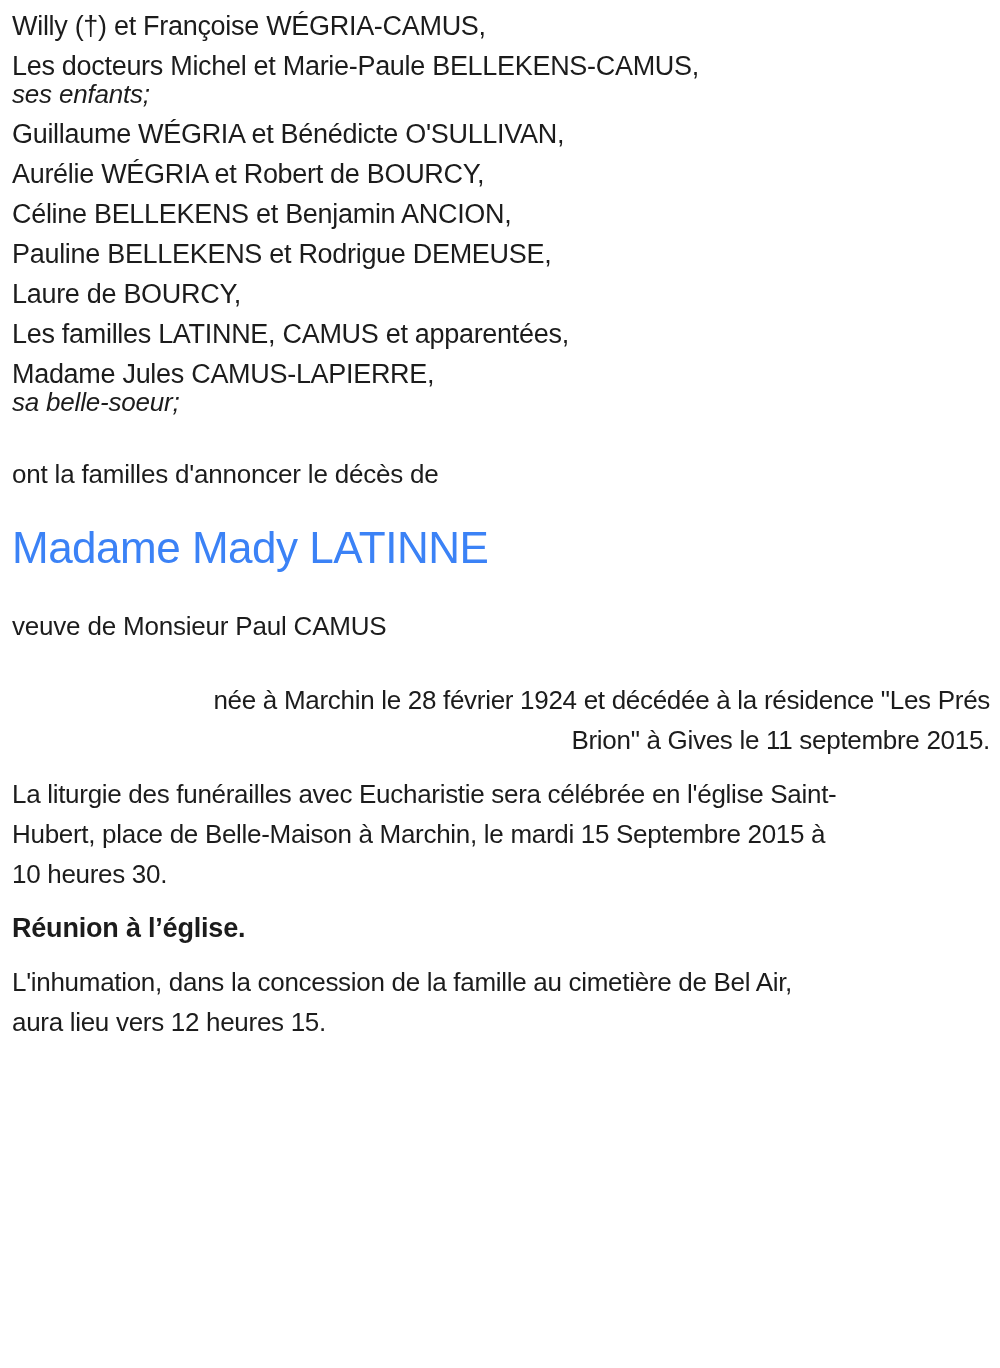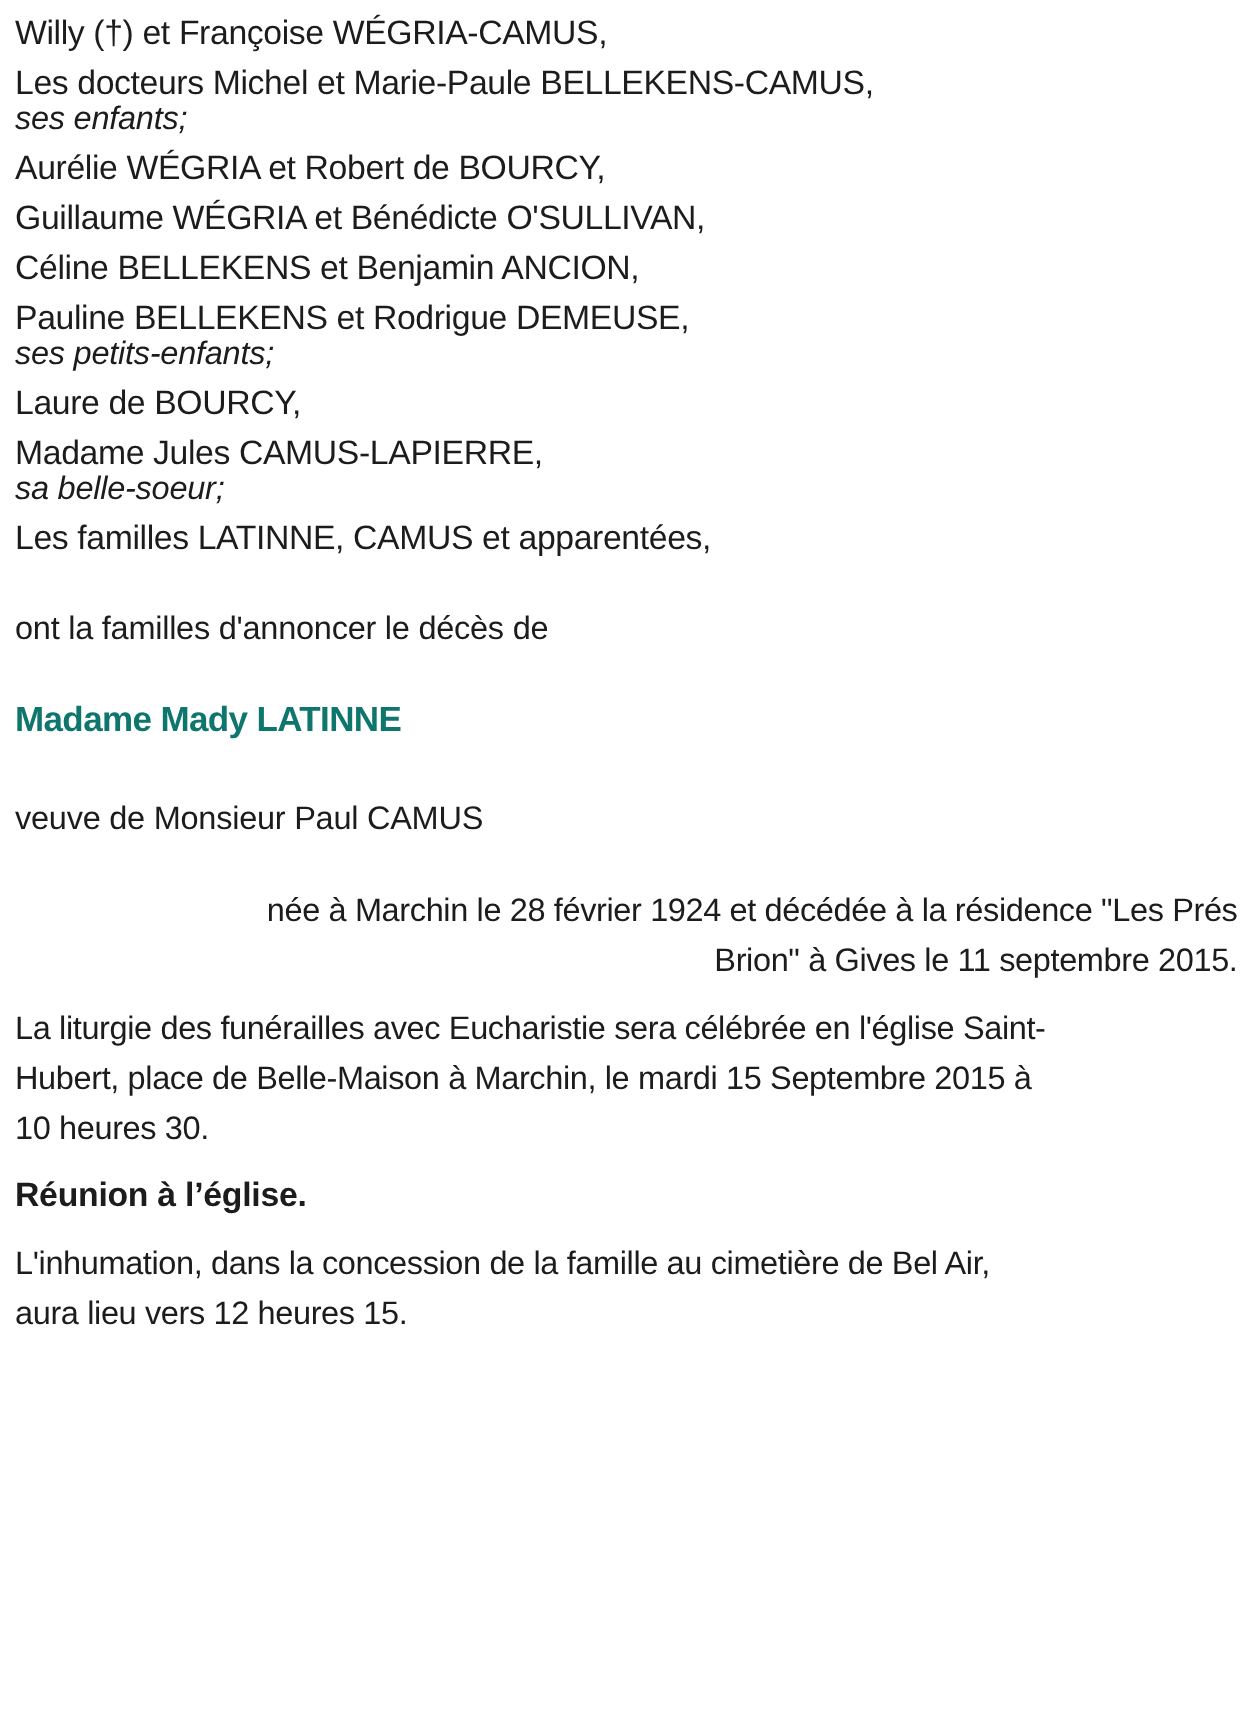--- a/index.html
+++ b/index.html
@@ -36,24 +36,24 @@
     letter-spacing: -0.2px;
   }
   .intro {
     margin: 32px 0 0 0;
     font-size: 26px;
     line-height: 40px;
     letter-spacing: -0.2px;
   }
   .deceased-name {
     margin: 26px 0 0 0;
-    font-size: 28px;
+    font-size: 44px;
     line-height: 56px;
-    font-weight: 700;
-    color: #0f766e;
+    font-weight: 400;
+    color: #3b82f6;
     letter-spacing: -0.5px;
   }
   .subtitle {
     margin: 30px 0 0 0;
     font-size: 26px;
     line-height: 40px;
     letter-spacing: -0.2px;
   }
   .paras p {
     margin: 14px 0 0 0;
@@ -77,35 +77,34 @@
 
 <div class="page">
 
   <div id="family-groups">
       <div class="group">
         <p class="name-line">Willy (†) et Françoise WÉGRIA-CAMUS,</p>
         <p class="name-line">Les docteurs Michel et Marie-Paule BELLEKENS-CAMUS,</p>
         <p class="relation">ses enfants;</p>
       </div>
       <div class="group">
+        <p class="name-line">Guillaume WÉGRIA et Bénédicte O'SULLIVAN,</p>
         <p class="name-line">Aurélie WÉGRIA et Robert de BOURCY,</p>
-        <p class="name-line">Guillaume WÉGRIA et Bénédicte O'SULLIVAN,</p>
         <p class="name-line">Céline BELLEKENS et Benjamin ANCION,</p>
         <p class="name-line">Pauline BELLEKENS et Rodrigue DEMEUSE,</p>
-        <p class="relation">ses petits-enfants;</p>
       </div>
       <div class="group">
         <p class="name-line">Laure de BOURCY,</p>
       </div>
       <div class="group">
+        <p class="name-line">Les familles LATINNE, CAMUS et apparentées,</p>
+      </div>
+      <div class="group">
         <p class="name-line">Madame Jules CAMUS-LAPIERRE,</p>
         <p class="relation">sa belle-soeur;</p>
-      </div>
-      <div class="group">
-        <p class="name-line">Les familles LATINNE, CAMUS et apparentées,</p>
       </div>
     </div>
 
   <p class="intro">ont la familles d'annoncer le décès de</p>
 
   <h1 class="deceased-name">Madame Mady LATINNE</h1>
 
   <p class="subtitle">veuve de Monsieur Paul CAMUS</p>
 
   <div class="paras" id="body-paragraphs">

